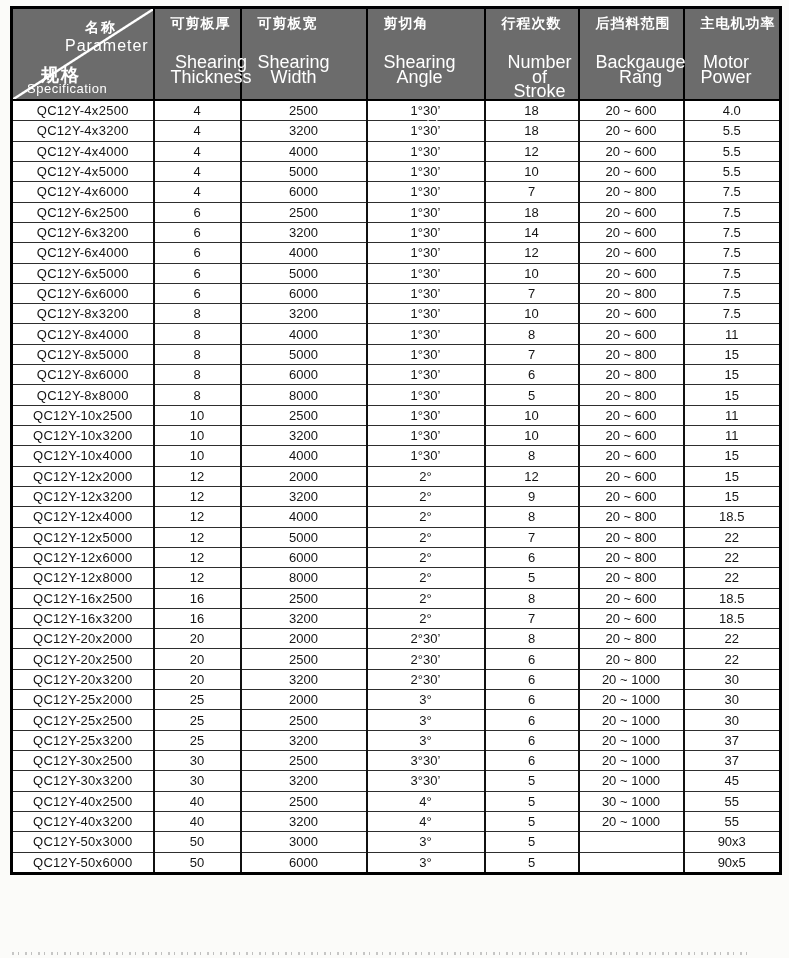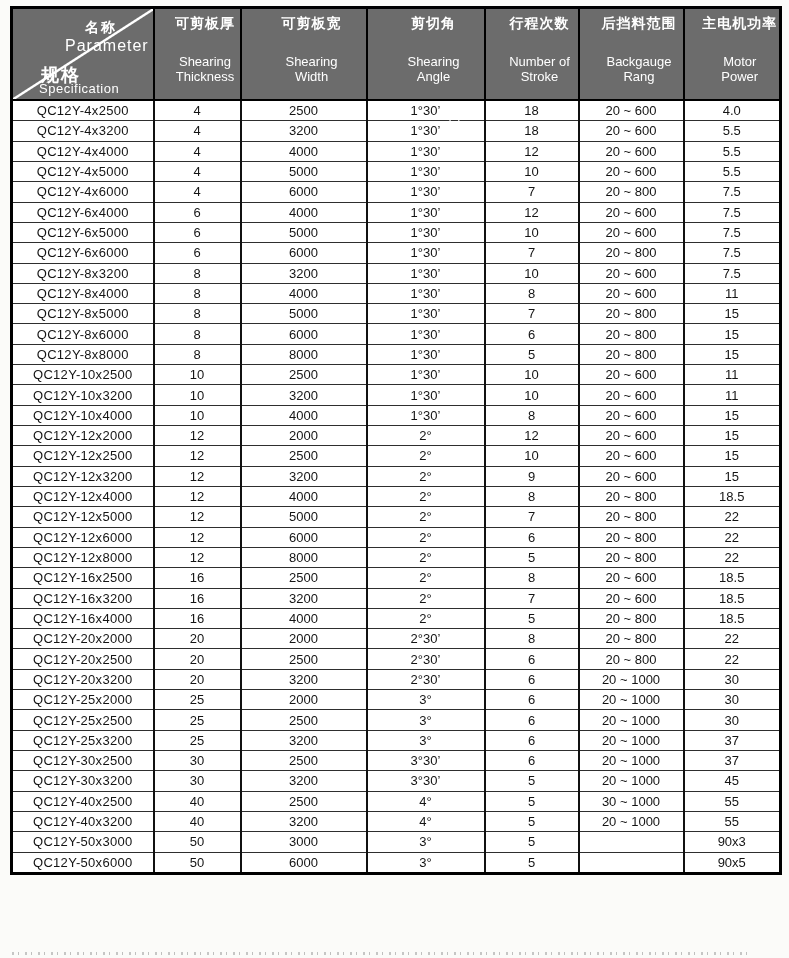--- a/index.html
+++ b/index.html
@@ -26,43 +26,43 @@
     border-bottom:2.5px solid #000;
     height:90px;
     padding:0;
     vertical-align:top;
     font-weight:normal;
   }
   .hcell{
     height:90px;
     display:flex;flex-direction:column;
     justify-content:space-between;
-    align-items:center;
+    align-items:flex-start;
     padding:7px 0 9px 16px;box-sizing:border-box;gap:24px;
   }
   .h-cn{font-size:14px;font-weight:bold;letter-spacing:1px;line-height:15px;}
-  .h-en{font-size:13px;line-height:14.5px;white-space:pre-line;text-align:center;}
+  .h-en{font-size:18px;line-height:14.5px;white-space:pre-line;text-align:center;}
   .h-unit{font-size:13px;line-height:13px;margin-left:42px;}
   
   th.corner{position:relative;overflow:hidden;}
   .corner-inner{
     position:absolute;inset:0;
     background:
       linear-gradient(to bottom right,
         rgba(0,0,0,0) calc(50% - 1.4px),
         #ffffff calc(50% - 0.4px),
         #ffffff calc(50% + 1.0px),
         rgba(0,0,0,0) calc(50% + 2px)),
       #6c6c6c;
   }
   .corner-inner span{position:absolute;color:#fff;}
   .c-name-cn{top:10px;left:72px;font-size:14px;font-weight:bold;letter-spacing:2px;}
   .c-name-en{top:28px;left:52px;font-size:16px;letter-spacing:1px;}
   .c-spec-cn{top:54px;left:28px;font-size:18px;font-weight:bold;letter-spacing:2px;}
-  .c-spec-en{top:72px;left:26px;font-size:13px;letter-spacing:0.5px;text-align:center;}
+  .c-spec-en{top:72px;left:14px;font-size:13px;letter-spacing:0.5px;text-align:center;}
   
   tbody td{
     height:19.32px;
     padding:0;
     text-align:center;
     vertical-align:middle;
     font-size:13px;
     color:#141414;
     border-top:1.5px solid #2e2e2e;
     border-bottom:1.5px solid #2e2e2e;
@@ -196,20 +196,38 @@
         <tr>
           <td class="model">QC12Y-4x6000</td>
           <td>4</td>
           <td>6000</td>
           <td>1°30’</td>
           <td>7</td>
           <td>20 ~ 800</td>
           <td>7.5</td>
         </tr>
         <tr>
+          <td class="model">QC12Y-6x2500</td>
+          <td>6</td>
+          <td>2500</td>
+          <td>1°30’</td>
+          <td>18</td>
+          <td>20 ~ 600</td>
+          <td>7.5</td>
+        </tr>
+        <tr>
+          <td class="model">QC12Y-6x3200</td>
+          <td>6</td>
+          <td>3200</td>
+          <td>1°30’</td>
+          <td>14</td>
+          <td>20 ~ 600</td>
+          <td>7.5</td>
+        </tr>
+        <tr>
           <td class="model">QC12Y-6x4000</td>
           <td>6</td>
           <td>4000</td>
           <td>1°30’</td>
           <td>12</td>
           <td>20 ~ 600</td>
           <td>7.5</td>
         </tr>
         <tr>
           <td class="model">QC12Y-6x5000</td>
@@ -300,29 +318,20 @@
           <td>8</td>
           <td>20 ~ 600</td>
           <td>15</td>
         </tr>
         <tr>
           <td class="model">QC12Y-12x2000</td>
           <td>12</td>
           <td>2000</td>
           <td>2°</td>
           <td>12</td>
-          <td>20 ~ 600</td>
-          <td>15</td>
-        </tr>
-        <tr>
-          <td class="model">QC12Y-12x2500</td>
-          <td>12</td>
-          <td>2500</td>
-          <td>2°</td>
-          <td>10</td>
           <td>20 ~ 600</td>
           <td>15</td>
         </tr>
         <tr>
           <td class="model">QC12Y-12x3200</td>
           <td>12</td>
           <td>3200</td>
           <td>2°</td>
           <td>9</td>
           <td>20 ~ 600</td>
@@ -373,29 +382,20 @@
           <td>20 ~ 600</td>
           <td>18.5</td>
         </tr>
         <tr>
           <td class="model">QC12Y-16x3200</td>
           <td>16</td>
           <td>3200</td>
           <td>2°</td>
           <td>7</td>
           <td>20 ~ 600</td>
-          <td>18.5</td>
-        </tr>
-        <tr>
-          <td class="model">QC12Y-16x4000</td>
-          <td>16</td>
-          <td>4000</td>
-          <td>2°</td>
-          <td>5</td>
-          <td>20 ~ 800</td>
           <td>18.5</td>
         </tr>
         <tr>
           <td class="model">QC12Y-20x2000</td>
           <td>20</td>
           <td>2000</td>
           <td>2°30’</td>
           <td>8</td>
           <td>20 ~ 800</td>
           <td>22</td>

